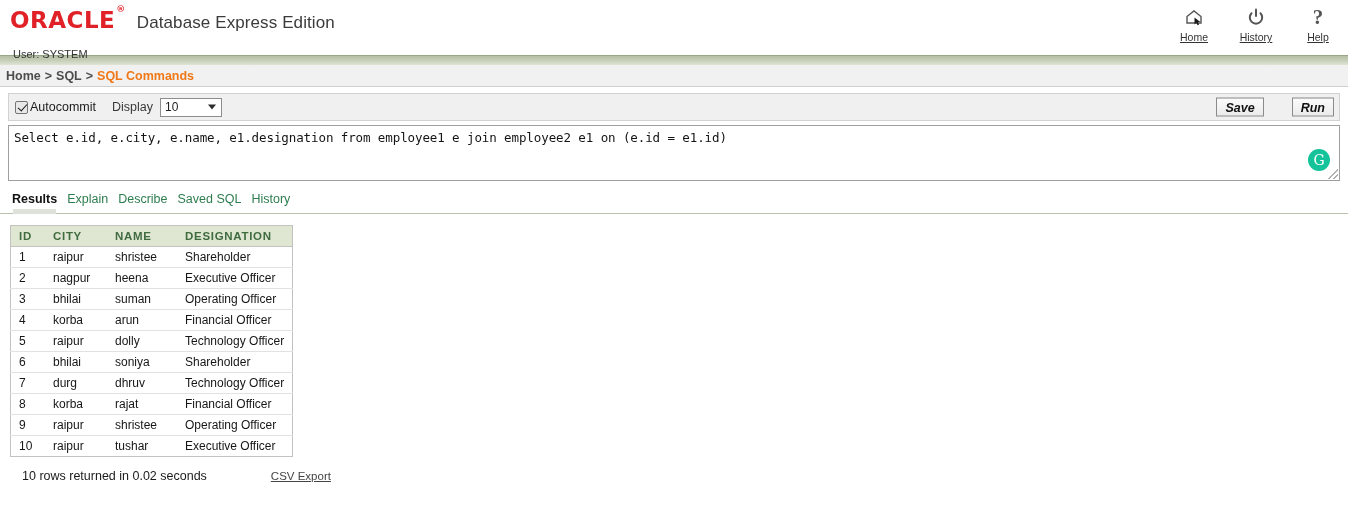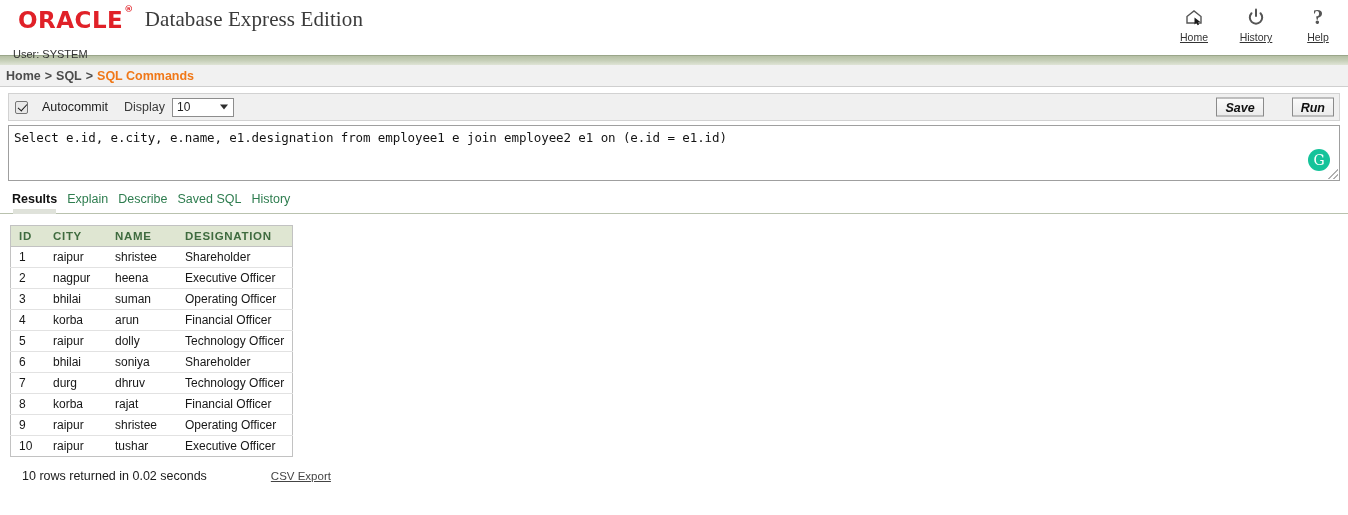--- a/index.html
+++ b/index.html
@@ -19,44 +19,44 @@
 
   
   .header {
     position: relative;
     height: 54px;
     background: #ffffff;
     border-bottom: 1px solid #ffffff;
   }
   .brand {
     position: absolute;
-    left: 18px;
+    left: 10px;
     top: 7px;
     display: flex;
-    align-items: flex-start;
+    align-items: flex-end;
     white-space: nowrap;
   }
   .oracle-logo {
     font-family: "DejaVu Sans", sans-serif;
     font-size: 23px;
     font-weight: bold;
     letter-spacing: 0.5px;
     color: #e02128;
   }
   .oracle-reg {
     font-size: 9px;
     color: #e02128;
     vertical-align: super;
     margin-left: 1px;
     position: relative;
     top: -7px;
   }
   .product-name {
-    font-family: Liberation Serif, serif;
-    font-size: 21px;
+    font-family: Liberation Sans, sans-serif;
+    font-size: 17px;
     color: #3b3b3b;
     margin-left: 11px;
     letter-spacing: 0.1px;
   }
   .user-line {
     position: absolute;
     left: 13px;
     top: 48px;
     font-size: 11px;
     color: #333;
@@ -124,21 +124,21 @@
     background: #f0f0f0;
     border: 1px solid #d2d2d2;
     display: flex;
     align-items: center;
     padding: 0 6px;
     position: relative;
   }
   .cb-wrap {
     display: flex;
     align-items: center;
-    gap: 14px;
+    gap: 2px;
   }
   .cb-box {
     width: 13px;
     height: 13px;
     border: 1px solid #767676;
     background: #e8e8e8;
     border-radius: 2px;
     position: relative;
     box-sizing: border-box;
     cursor: pointer;

